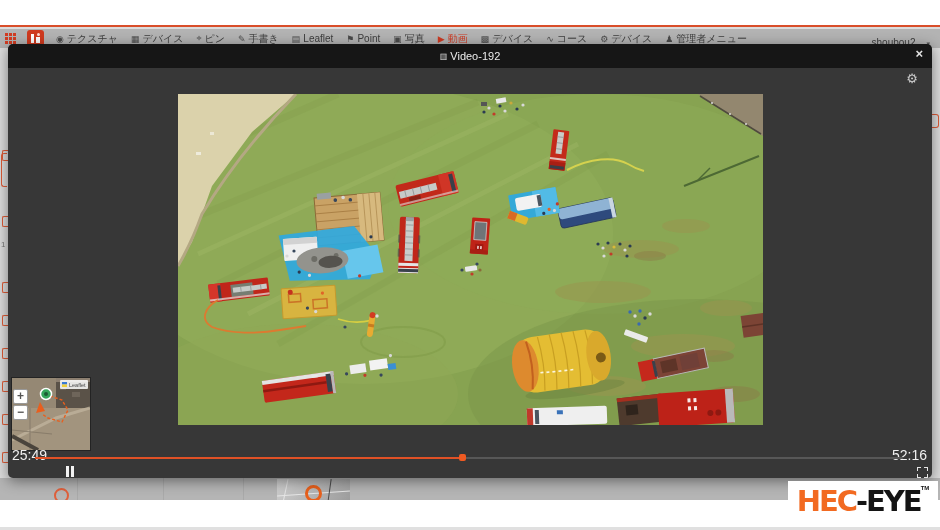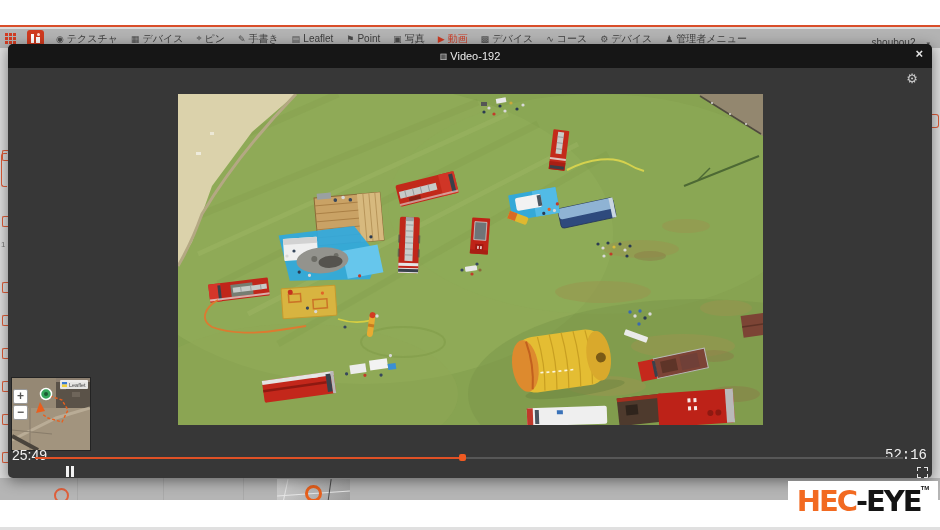--- a/index.html
+++ b/index.html
@@ -57,21 +57,21 @@
   .video-frame svg { display:block; }
 
   
   .minimap { position:absolute; left:4px; top:334px; width:78px; height:72px; overflow:hidden; box-shadow:0 0 0 1px rgba(0,0,0,.35); }
   .mm-zoom { position:absolute; left:1px; top:11px; z-index:2; }
   .mm-btn { width:15px; height:15px; background:#fff; border:1px solid #999; border-radius:2px; font-size:12px; line-height:13px; text-align:center; color:#555; cursor:pointer; margin-bottom:1px; font-weight:bold; }
 
   
   .time-label { position:absolute; font-size:14px; color:#f0f0f0; top:403px; }
   .time-current { left:4px; }
-  .time-total { right:5px;font-family:Liberation Mono, monospace; }
+  .time-total { right:5px; }
   .progress-track { position:absolute; left:27px; top:413px; width:868px; height:2px; background:#575757; cursor:pointer; }
   .progress-played { height:2px; background:#e05126; }
   .progress-handle { position:absolute; top:-3px; width:7px; height:7px; background:#ef5a22; border-radius:2px; cursor:pointer; }
   .pause-btn { position:absolute; left:57px; top:422px; width:11px; height:11px; cursor:pointer; }
   .pause-btn span { position:absolute; top:0; width:3px; height:11px; background:#f2f2f2; }
   .pause-btn span:first-child { left:1px; } .pause-btn span:last-child { left:6px; }
   .fs-btn { position:absolute; right:4px; top:423px; width:11px; height:11px; cursor:pointer; }
   .fs-btn i { position:absolute; width:4px; height:4px; border:0 solid #e6e6e6; }
   .fs-btn .tl { left:0; top:0; border-left-width:1.5px; border-top-width:1.5px; }
   .fs-btn .tr { right:0; top:0; border-right-width:1.5px; border-top-width:1.5px; }

